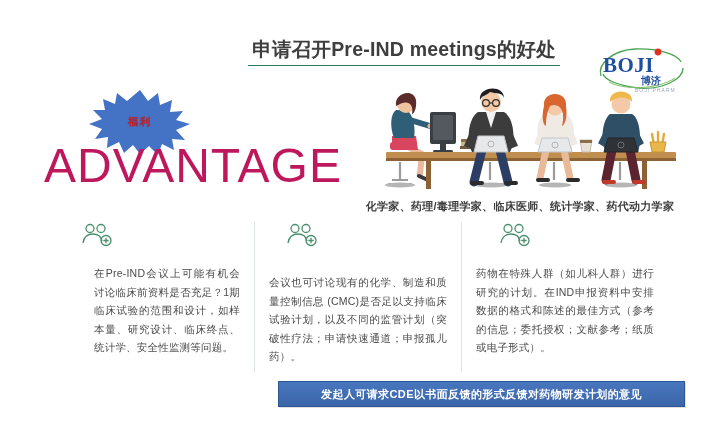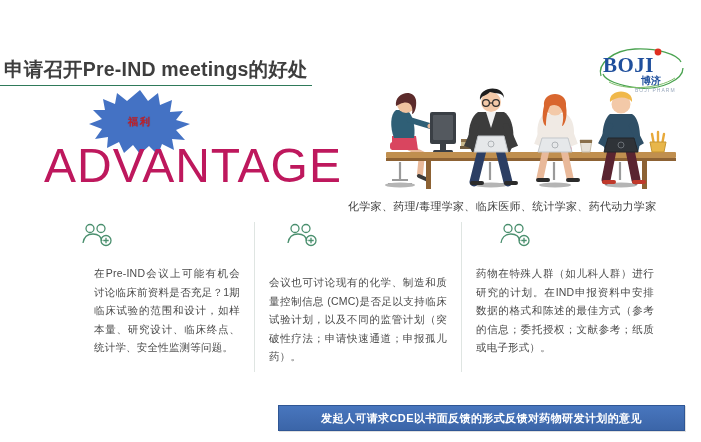--- a/index.html
+++ b/index.html
@@ -15,23 +15,23 @@
     width: 701px;
     height: 442px;
     background: #ffffff;
     overflow: hidden;
   }
 
   
   .title-wrap {
     position: absolute;
     left: 0;
-    top: 56px;
+    top: 36px;
     width: 560px;
-    text-align: left;
+    text-align: right;
   }
   .title-text {
     display: inline-block;
     font-size: 19.5px;
     font-weight: bold;
     color: #3e3e3e;
     letter-spacing: 0.2px;
     line-height: 26px;
     padding: 0 4px 3px 4px;
     border-bottom: 1.6px solid #2f7a5a;
@@ -93,24 +93,26 @@
     height: 108px;
   }
   .illus svg { display:block; }
 
   
   .illus-caption {
     position: absolute;
     left: 348px;
     top: 198px;
     width: 344px;
+    text-align: center;
     font-size: 11px;
     color: #3d3d3d;
     line-height: 16px;
     letter-spacing: 0.3px;
+    font-weight: bold;
   }
 
   
   .cols {
     position: absolute;
     left: 48px;
     top: 222px;
     width: 620px;
     height: 150px;
     display: flex;
@@ -148,21 +150,20 @@
     left: 278px;
     top: 381px;
     width: 405px;
     height: 24px;
     background: linear-gradient(180deg,#4876be 0%, #3b65a8 100%);
     border: 1px solid #2f5694;
     display: flex;
     align-items: center;
     justify-content: center;
     box-shadow: 1px 1px 0 rgba(0,0,0,0.12);
-    margin-top: 24px;
   }
   .banner-text {
     font-size: 11px;
     font-weight: bold;
     color: #ffffff;
     letter-spacing: 0.4px;
     white-space: nowrap;
   }
 </style>
 </head>

